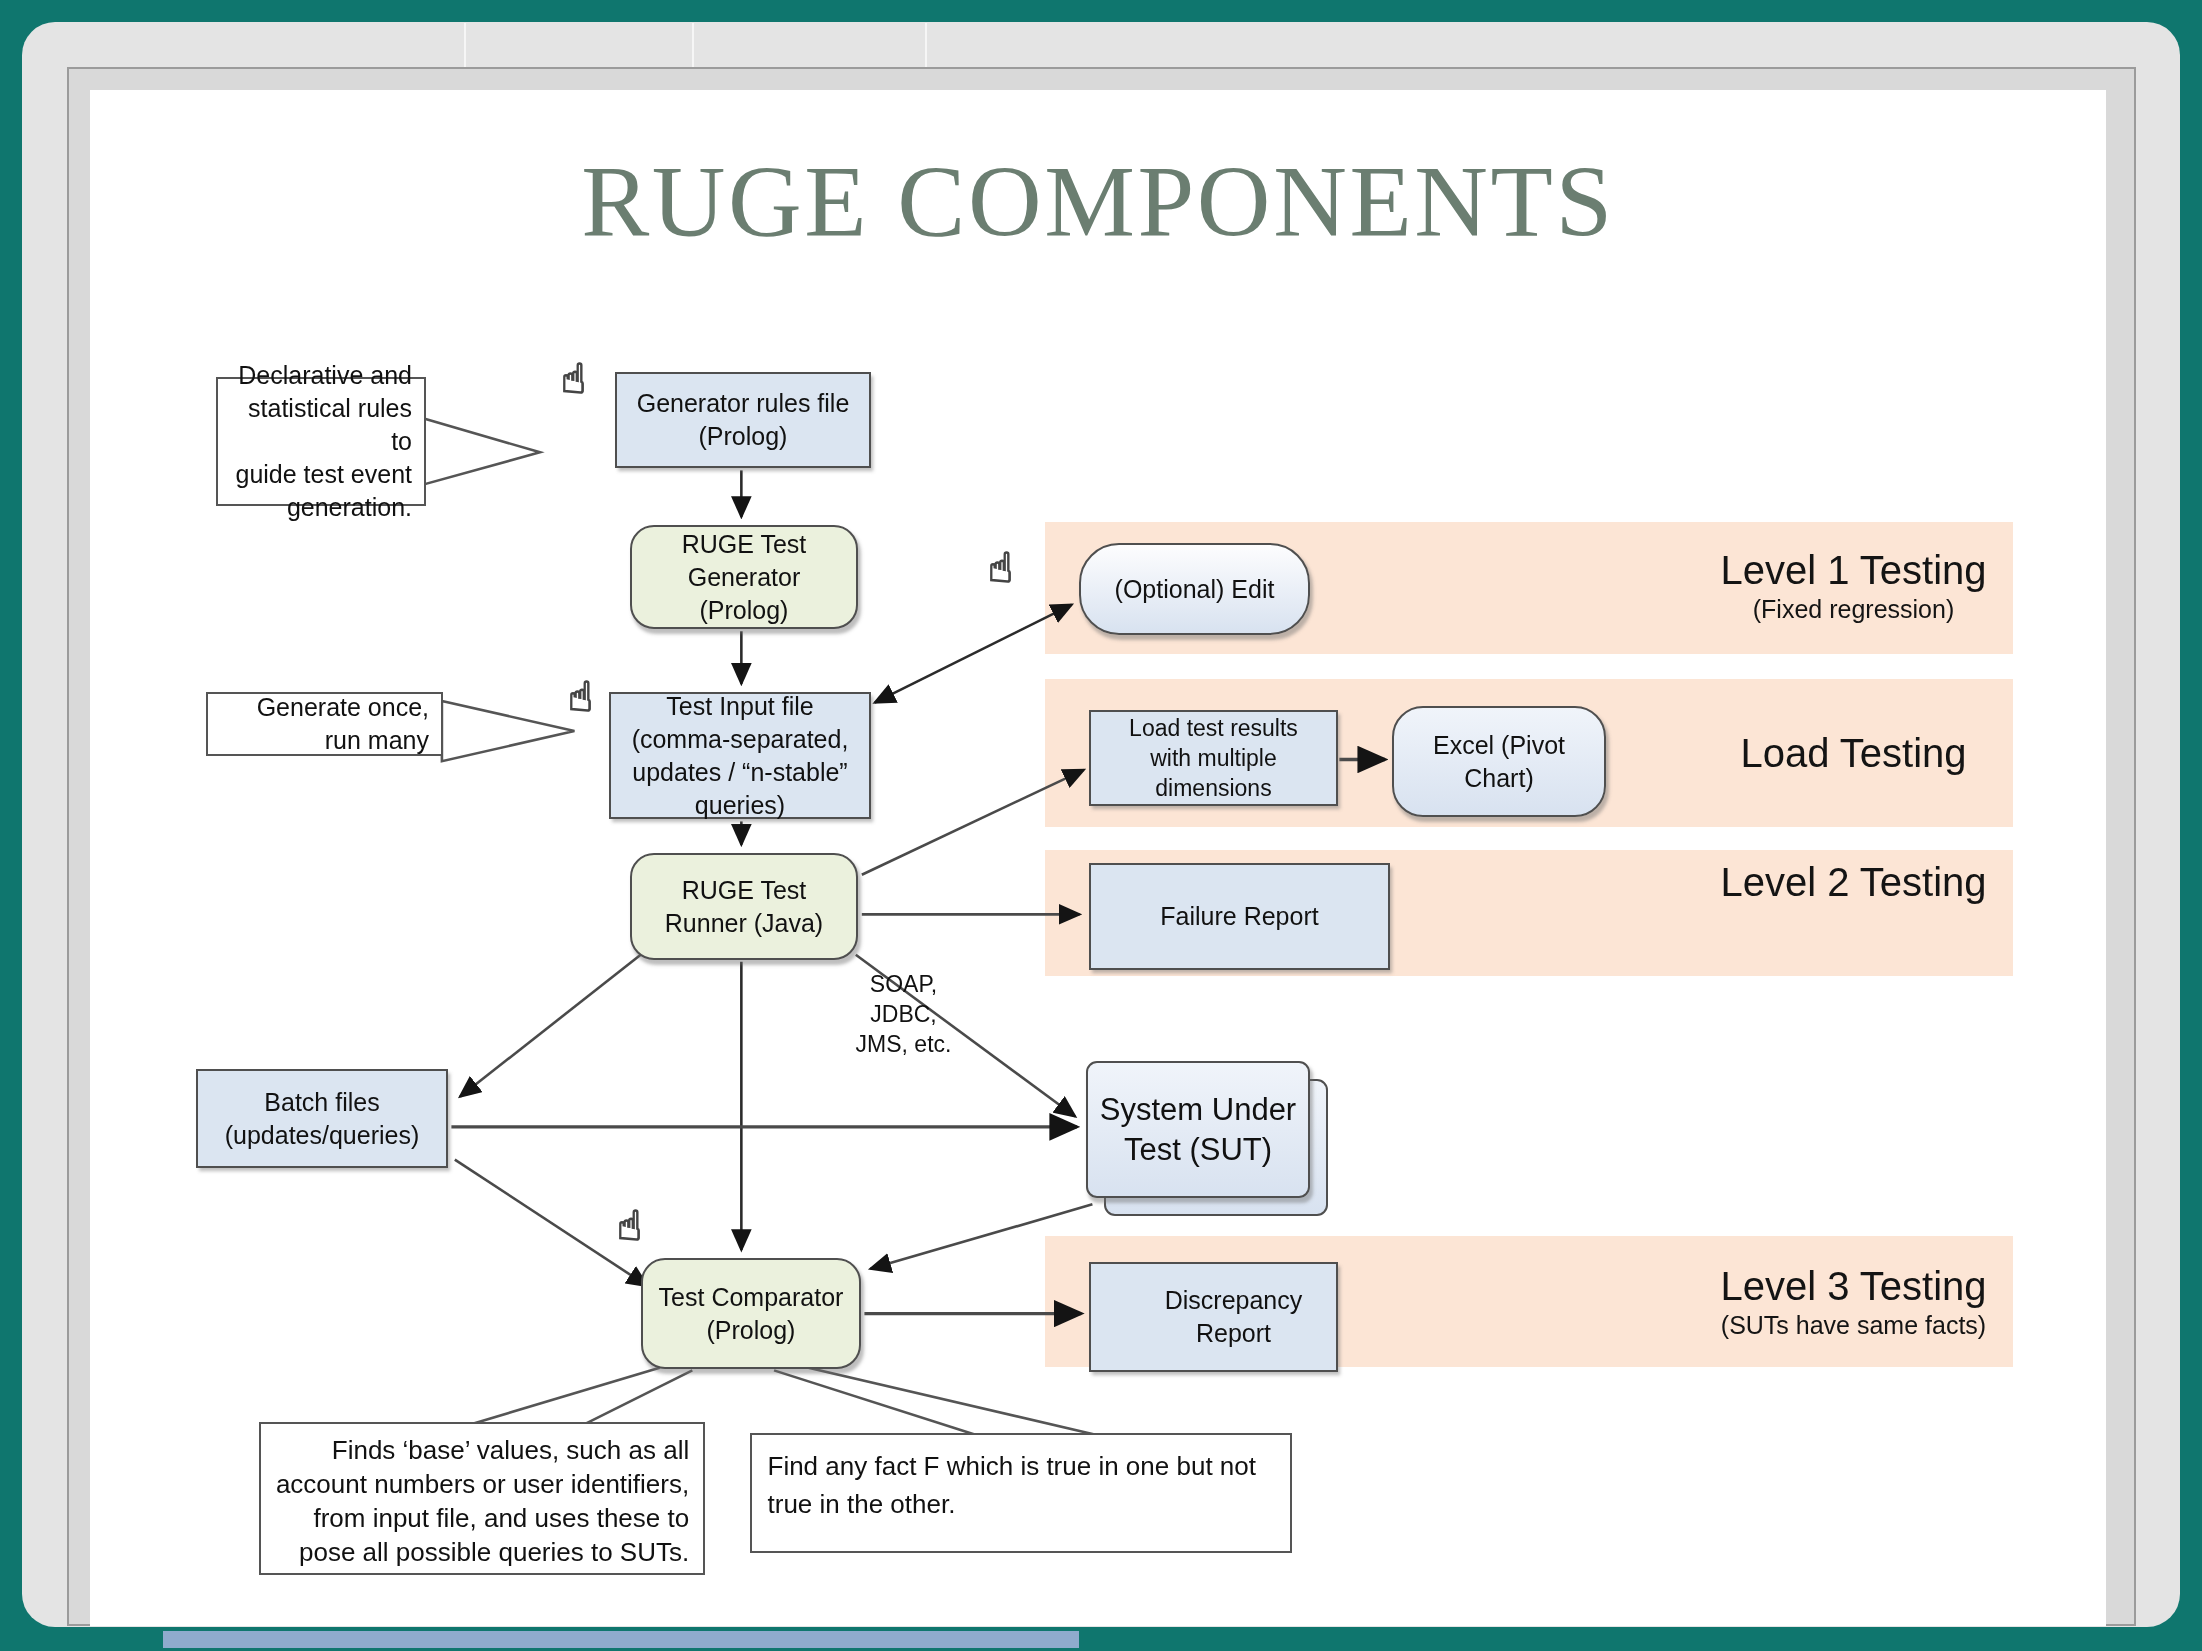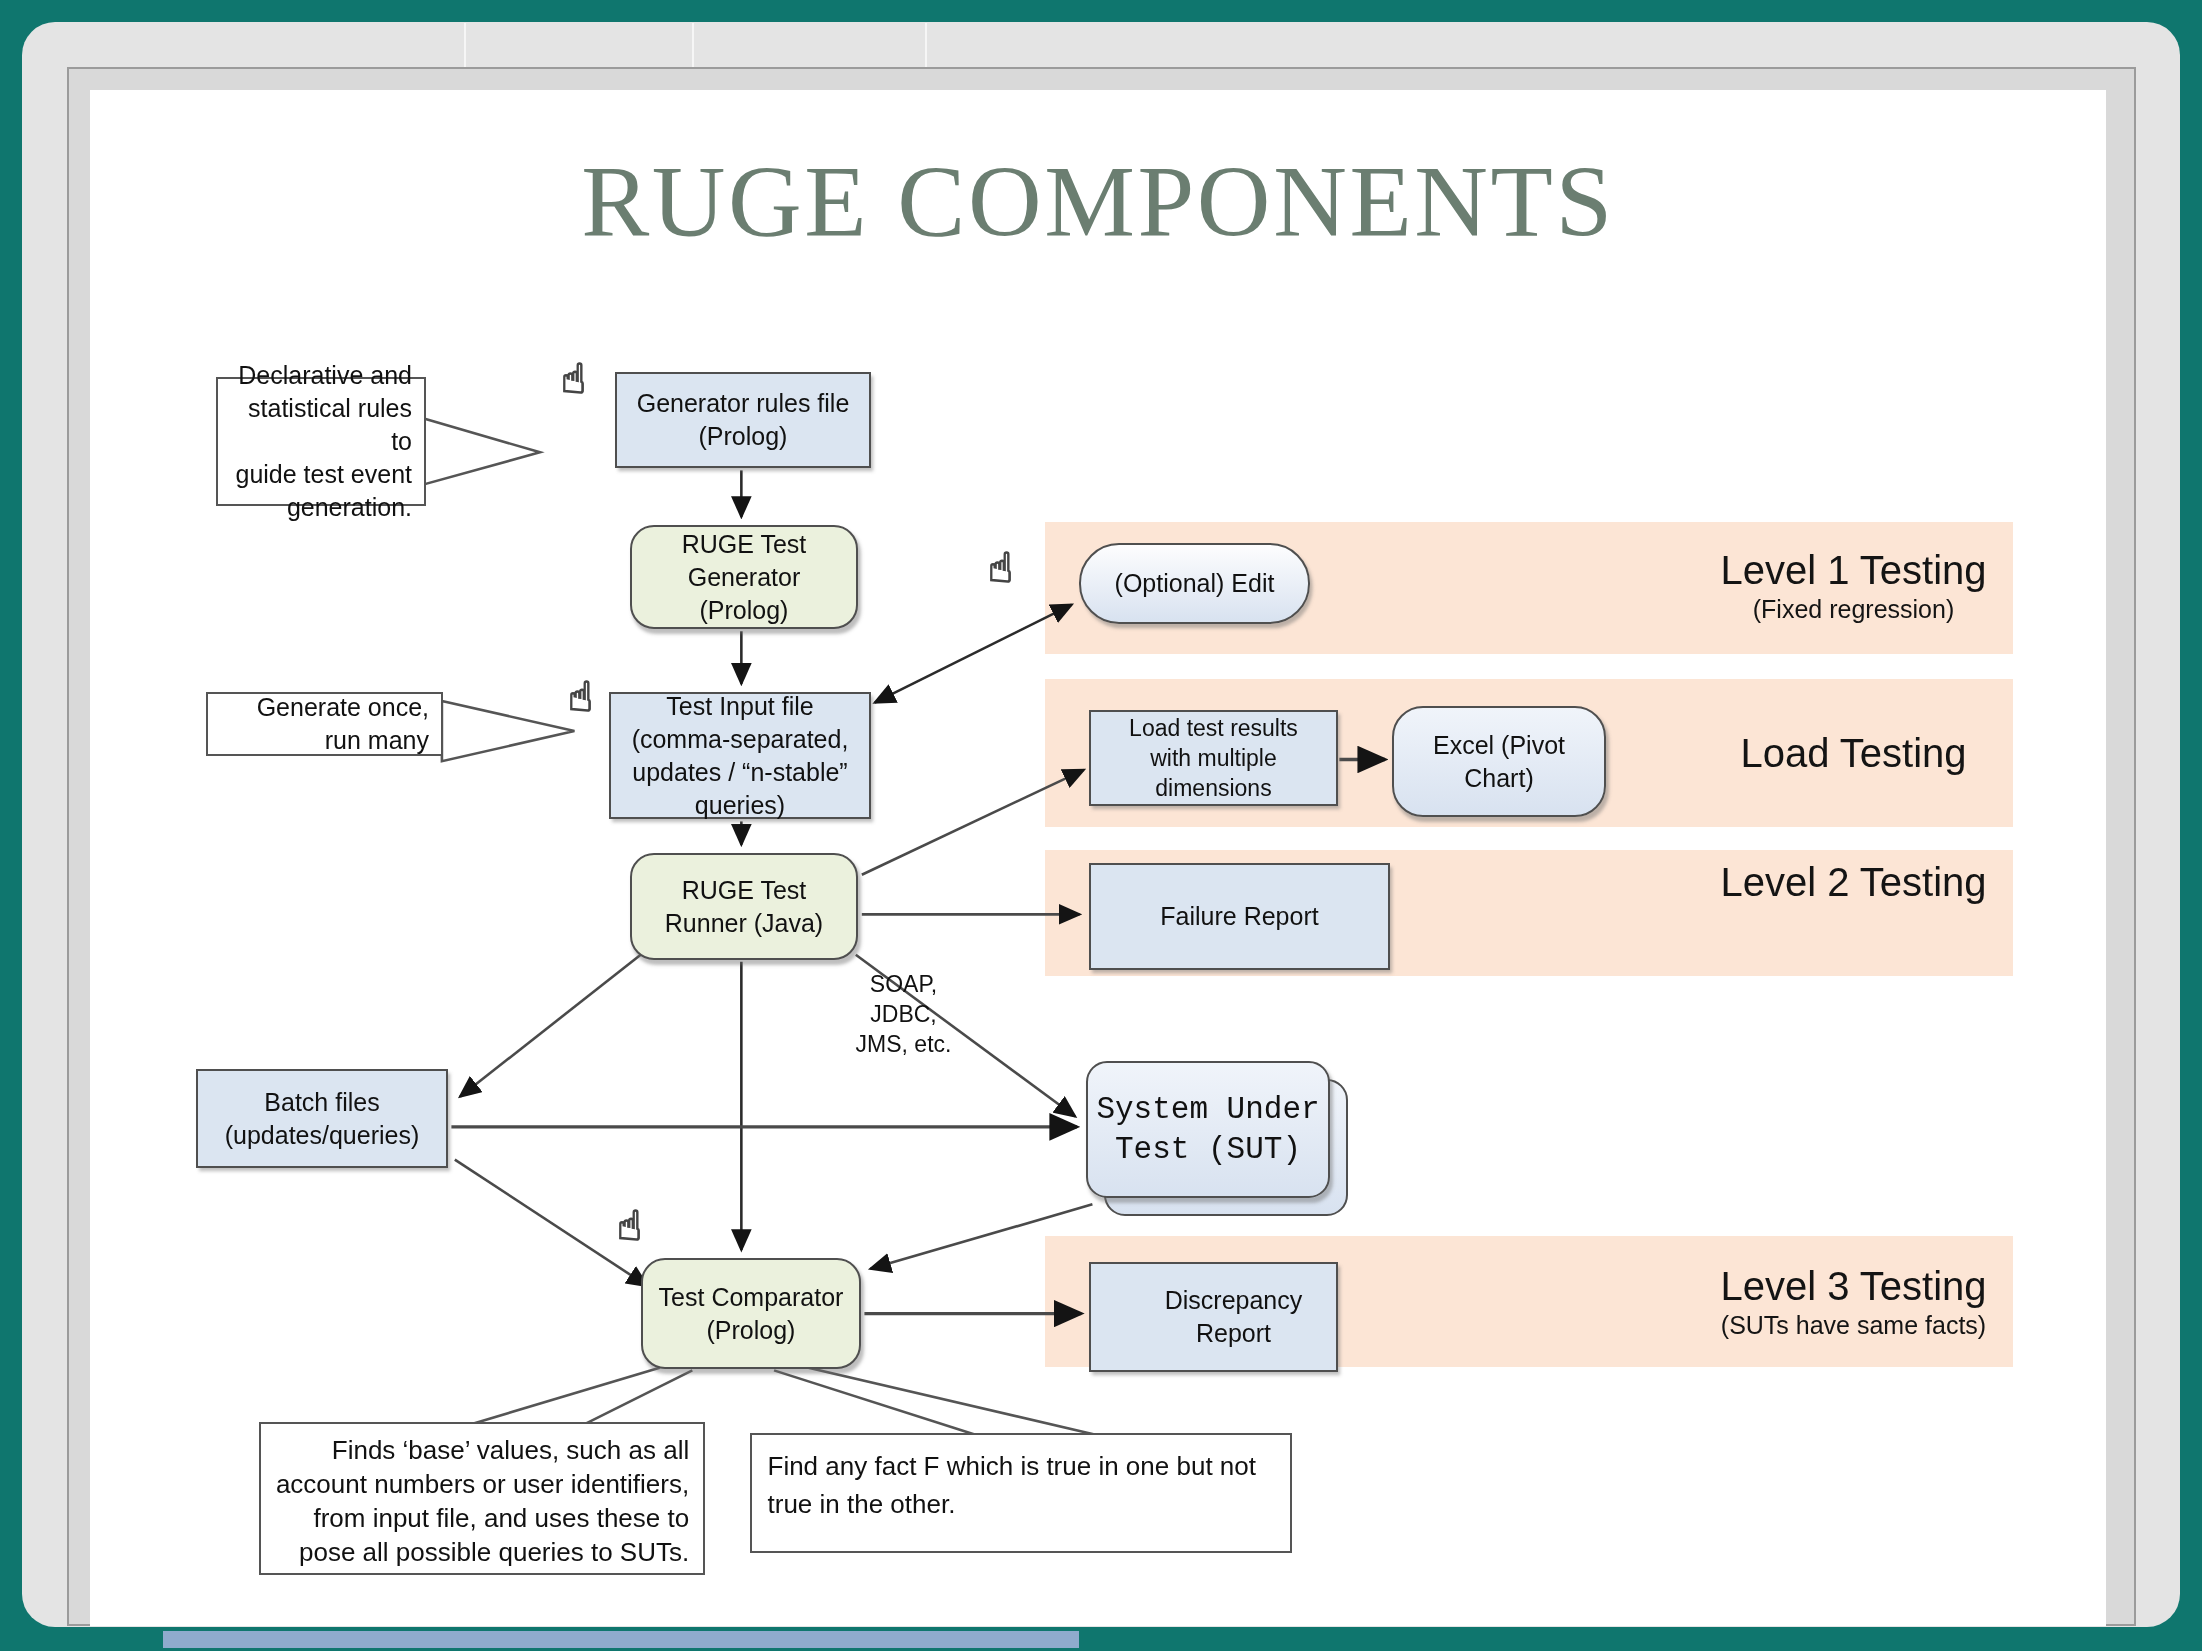--- a/index.html
+++ b/index.html
@@ -46,28 +46,28 @@
 
   .soap{font-size:23px;line-height:30px;text-align:center;white-space:pre-line;color:#111;}
 
   .cursor{font-size:41px;color:#ffffff;-webkit-text-stroke:1.7px #444;z-index:3;
           font-family:"DejaVu Sans", sans-serif;}
 
   
   .n-genrules  {left:525px; top:282px; width:256px; height:96px;}
   .n-generator {left:540px; top:435px; width:228px; height:104px;}
   .n-testinput {left:519px; top:602px; width:262px; height:127px;text-align:center;}
-  .n-edit      {left:989px;top:453px; width:231px; height:81px;}
+  .n-edit      {left:989px;top:453px; width:231px; height:92px;}
   .n-loadres   {left:999px;top:620px; width:249px; height:96px;font-size:23px;line-height:30px;}
   .n-excel     {left:1302px;top:616px; width:214px; height:111px;}
   .n-runner    {left:540px; top:763px; width:228px; height:107px;}
   .n-failure   {left:999px;top:773px; width:301px; height:107px;}
   .n-batch     {left:106px; top:979px;width:252px; height:99px;}
-  .n-sut,.n-sut-shadow{left:996px;top:971px;width:244px;height:137px;border-radius:21px;
-               font-size:31px;line-height:40px;font-family:Liberation Mono, monospace;}
+  .n-sut,.n-sut-shadow{left:996px;top:971px;width:224px;height:137px;border-radius:11px;
+               font-size:31px;line-height:40px;}
   .n-sut-shadow{left:1014px;top:989px;box-shadow:none;}
   .n-comparator{left:551px; top:1168px;width:220px; height:111px;}
   .n-discrepancy{left:999px;top:1172px;width:249px;height:110px;padding-left:40px;}
 
   .c-declarative{left:126px;top:287px;width:210px;height:129px;}
   .c-genonce    {left:116px;top:602px;width:237px;height:64px;}
   .a-finds      {left:169px;top:1332px;width:446px;height:153px;text-align:right;
                  padding:8.6px 13.8px;font-size:26px;line-height:34px;}
   .a-findfact   {left:660px;top:1343px;width:542px;height:120px;font-size:26px;line-height:38px;}
 

